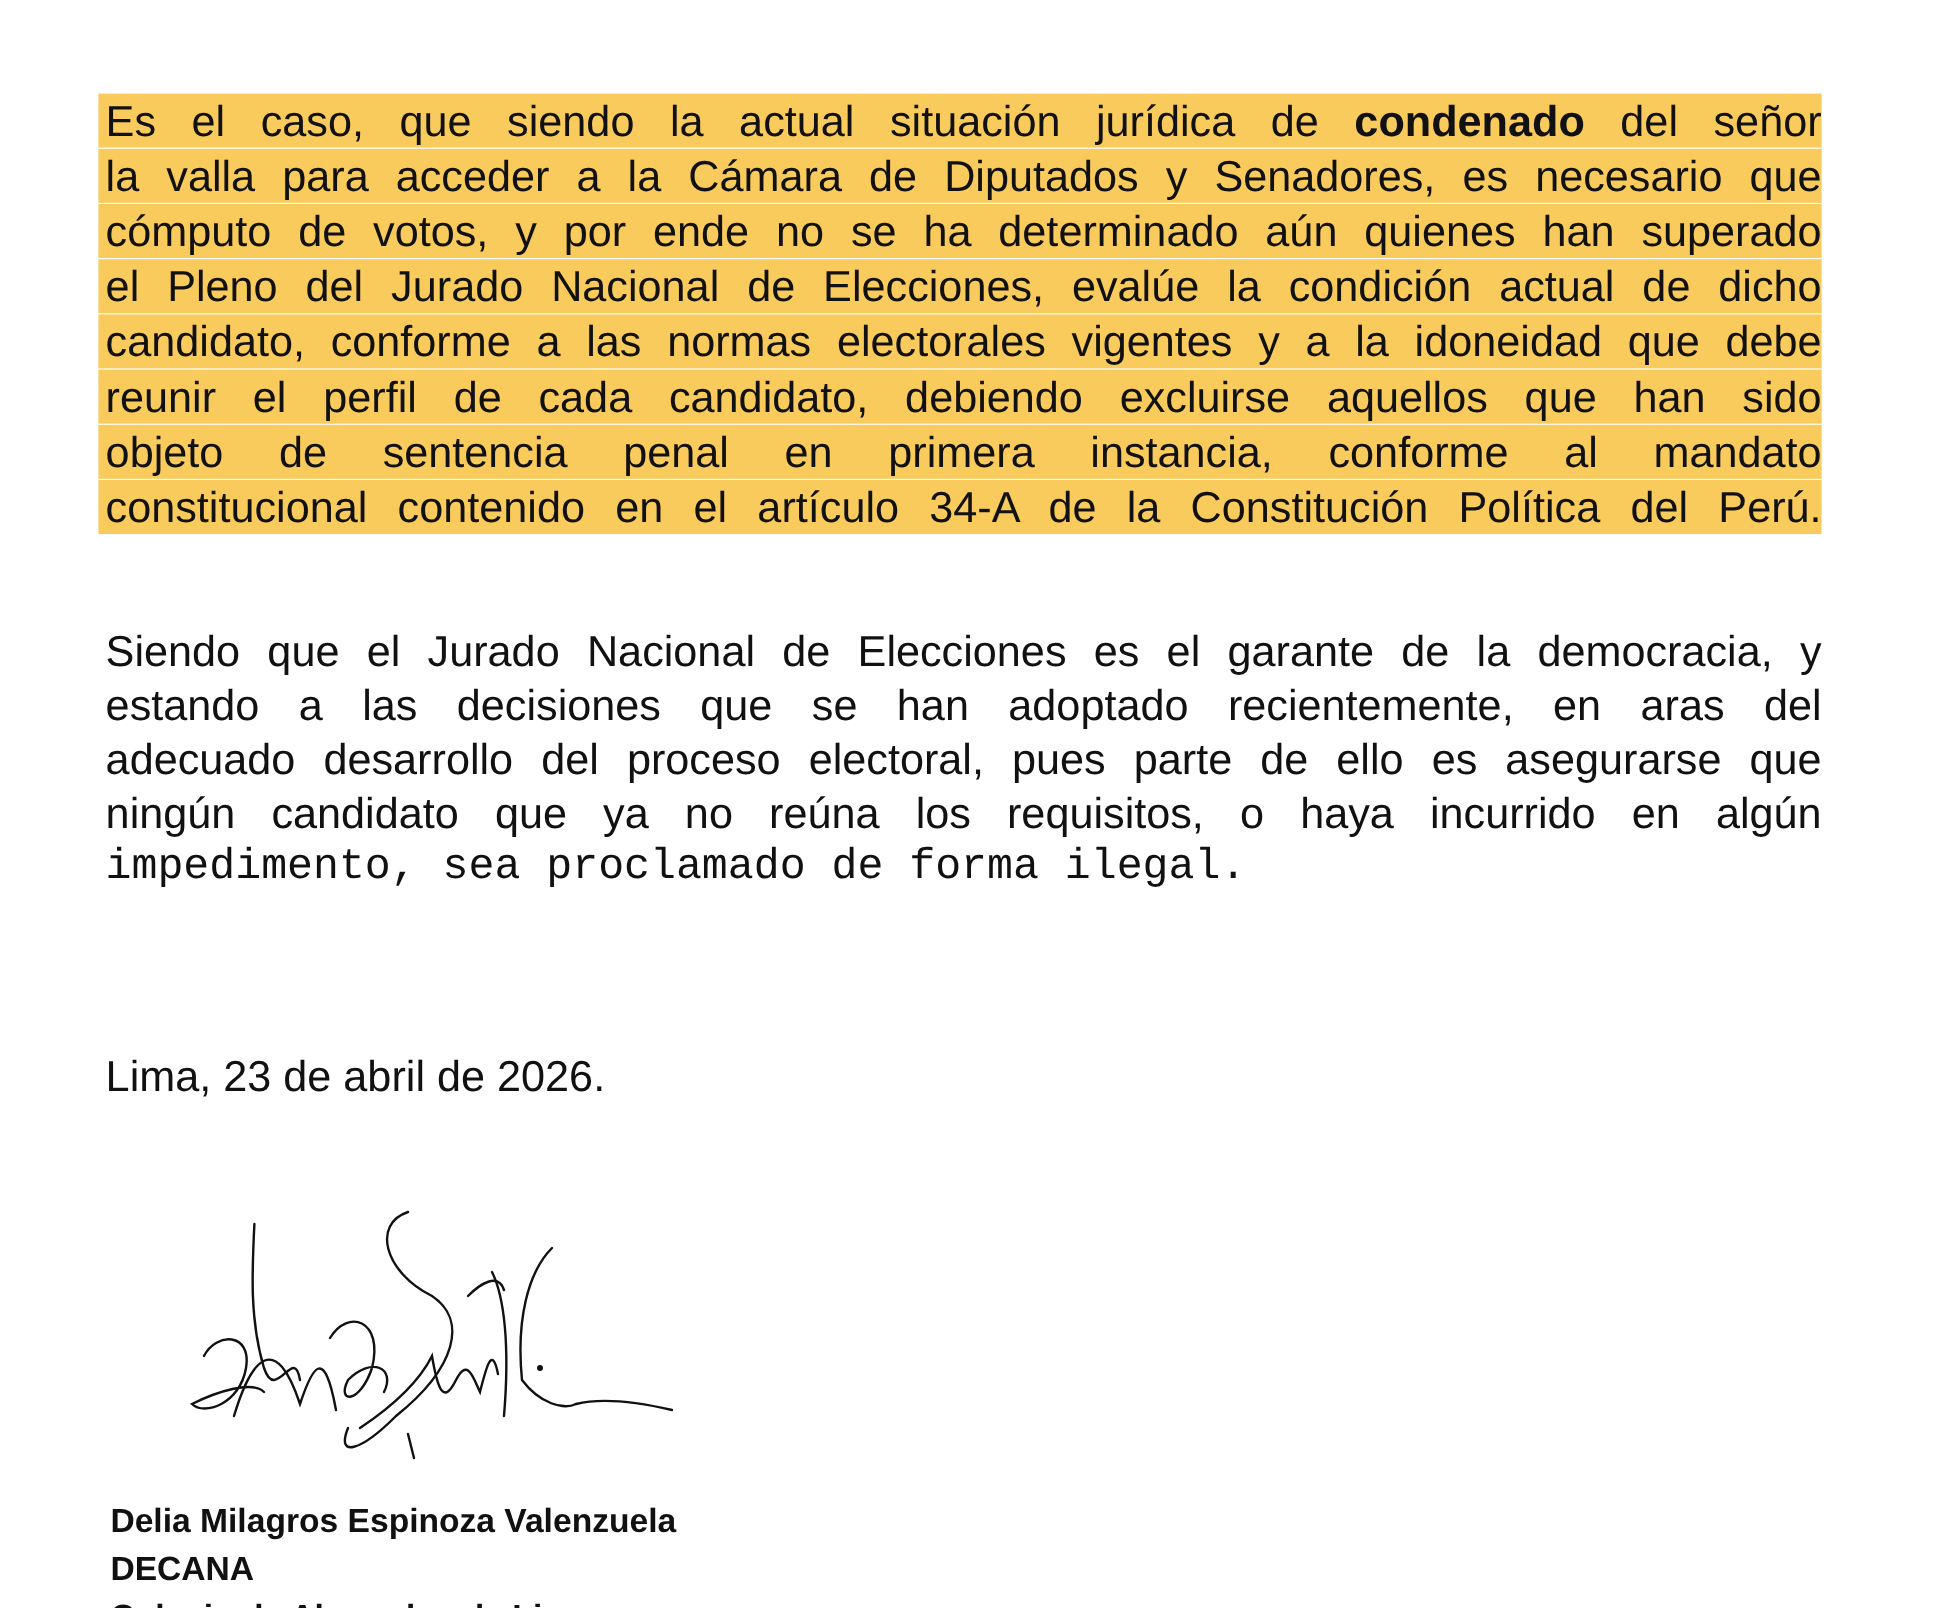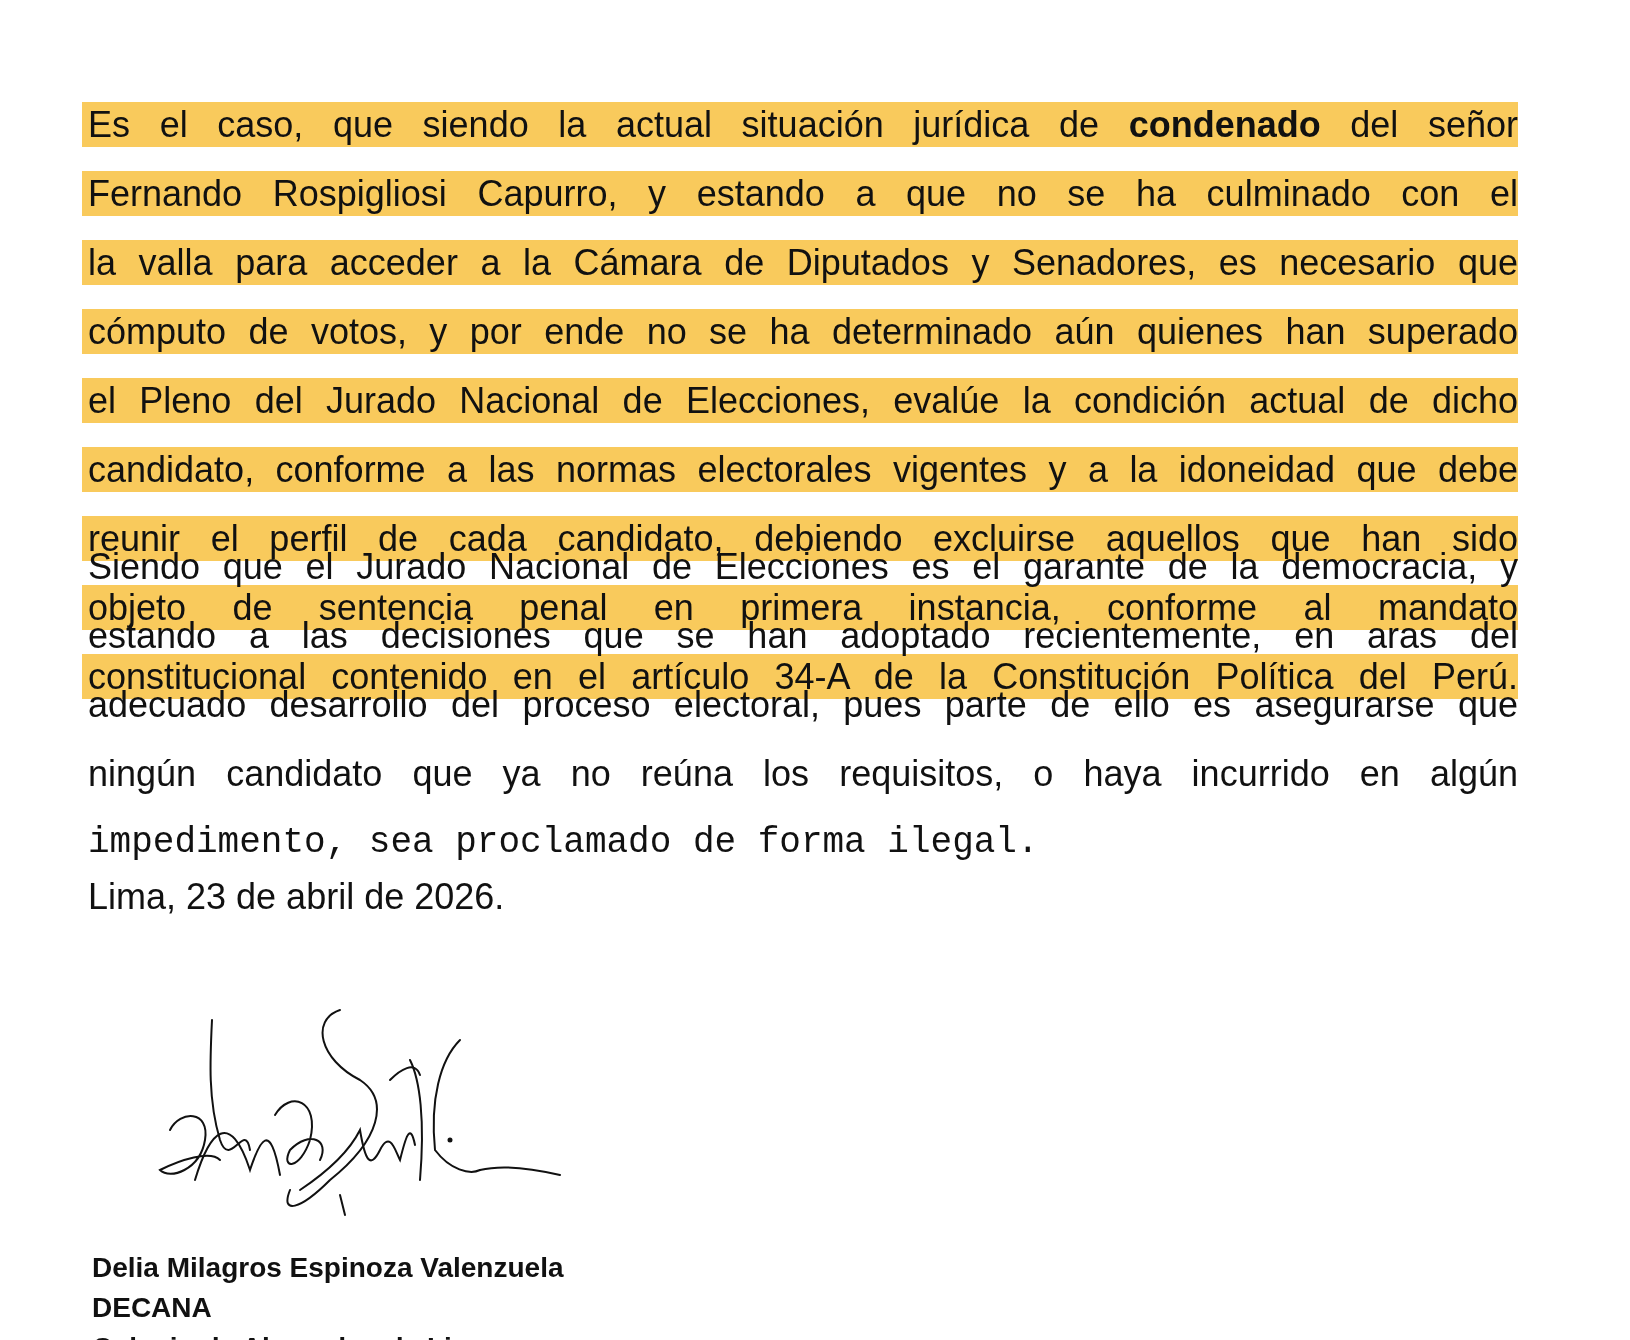--- a/index.html
+++ b/index.html
@@ -27,21 +27,20 @@
       font-size: 36px;
       line-height: 45px;
     }
     .line {
       display: block;
       height: 45px;
       white-space: nowrap;
       text-align: justify;
       text-align-last: justify;
       position: relative;
-      margin-top: 24px;
     }
     .line.last {
       text-align-last: left;
       font-family: Liberation Mono, monospace;
     }
     .hl .line {
       background: #f9ca5c;
       margin-left: -6px;
       padding-left: 6px;
       margin-bottom: 1px;
@@ -79,21 +78,20 @@
   </style>
 </head>
 <body>
 
 <div class="page">
 
   <div class="para hl" style="top:78px;">
     <span class="line">
         <span class="txt"><span>Es el caso, que siendo la actual situación jurídica de </span><b class="bold">condenado</b><span> del señor</span></span>
       </span>
-    <span class="line">Fernando Rospigliosi Capurro, y estando a que no se ha culminado con el</span>
     <span class="line">la valla para acceder a la Cámara de Diputados y Senadores, es necesario que</span>
     <span class="line">cómputo de votos, y por ende no se ha determinado aún quienes han superado</span>
     <span class="line">el Pleno del Jurado Nacional de Elecciones, evalúe la condición actual de dicho</span>
     <span class="line">candidato, conforme a las normas electorales vigentes y a la idoneidad que debe</span>
     <span class="line">reunir el perfil de cada candidato, debiendo excluirse aquellos que han sido</span>
     <span class="line">objeto de sentencia penal en primera instancia, conforme al mandato</span>
     <span class="line">constitucional contenido en el artículo 34-A de la Constitución Política del Perú.</span>
   </div>
 
   <div class="para" style="top:520px;">

